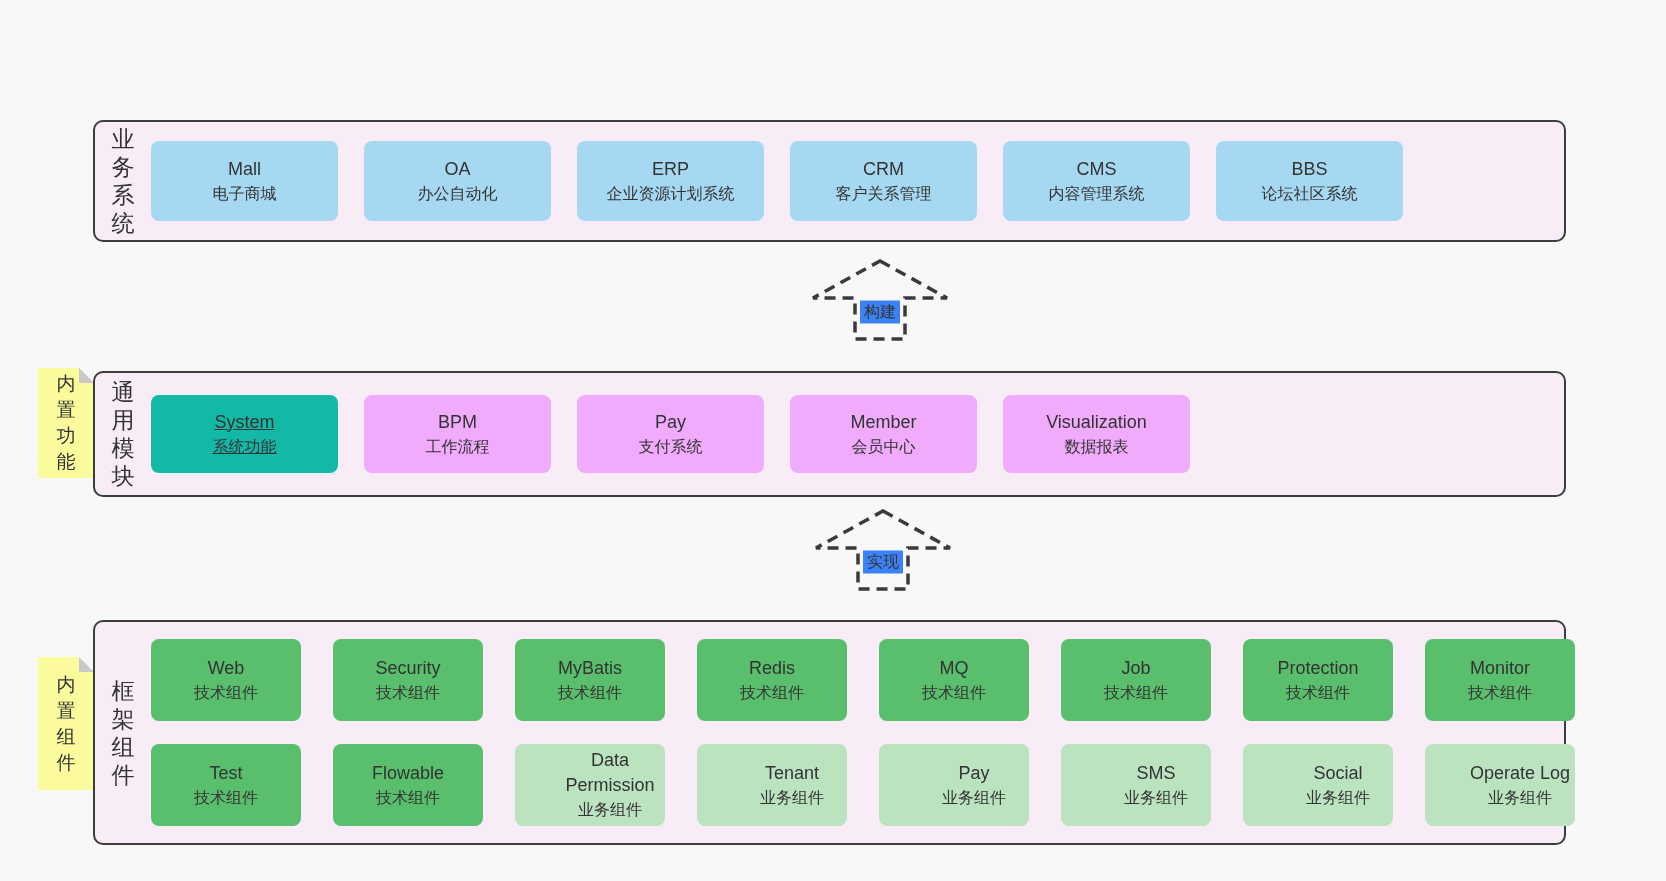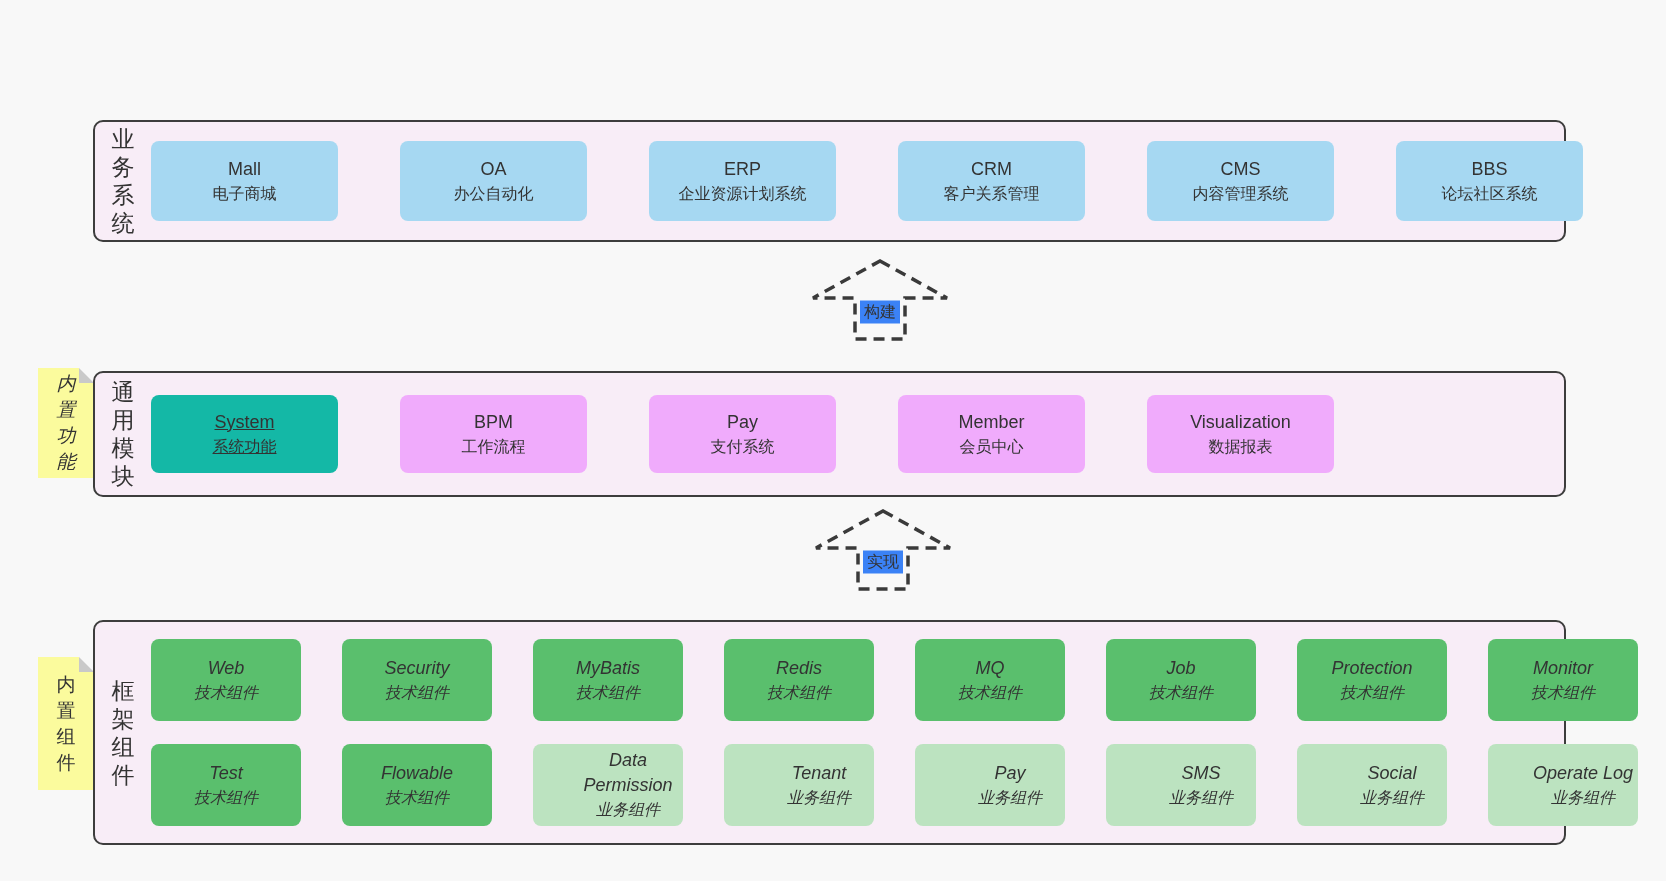--- a/index.html
+++ b/index.html
@@ -16,44 +16,44 @@
   }
   .panel-top{top:120px;height:122px;}
   .panel-mid{top:371px;height:126px;}
   .panel-bot{top:620px;height:225px;}
   .layer-label{
     flex:0 0 56px;display:flex;justify-content:center;
     font-size:23px;line-height:28px;width:28px;
     text-align:center;color:#333;
   }
   .layer-label .vtxt{width:26px;word-break:break-all;}
-  .boxes{flex:1;display:flex;gap:62px;align-items:center;}
+  .boxes{flex:1;display:flex;gap:26px;align-items:center;}
   .boxes-grid{flex:1;display:flex;flex-direction:column;gap:23px;}
-  .boxes-row{display:flex;gap:41px;align-items:center;font-style:italic;}
+  .boxes-row{display:flex;gap:32px;align-items:center;}
   .box{
     border-radius:8px;display:flex;flex-direction:column;
     align-items:center;justify-content:center;text-align:center;
     box-sizing:border-box;
   }
   .box .en{font-size:18px;line-height:25px;}
   .box .zh{font-size:16px;line-height:24px;}
   .box-lg{width:187px;height:80px;}
   .box-md{width:187px;height:78px;}
   .box-sm{width:150px;height:82px;}
   .v-blue{background:#a6d8f2;}
   .v-red{background:#14b8a6;text-decoration:underline;}
   .v-pink{background:#f0abfc;}
   .v-green{background:#5abf6d;}
   .v-lgreen{background:#bce3c0;padding-left:40px;}
   
   .note{
     position:absolute;left:38px;width:56px;background:#fbfb9d;
     display:flex;align-items:center;justify-content:center;z-index:0;
   }
-  .note-mid{top:368px;height:110px;font-style:italic;}
+  .note-mid{top:368px;height:110px;}
   .note-bot{top:657px;height:133px;}
   .note .vtxt{width:22px;word-break:break-all;font-size:19px;line-height:26px;text-align:center;}
   .note-fold{
     position:absolute;top:0;right:0;width:0;height:0;
     border-top:15px solid #f8f8f8;border-left:15px solid #c9c9c9;
   }
   .panel,.arrow{z-index:1;}
   
   .arrow{position:absolute;width:140px;height:84px;}
   .arrow-build{left:810px;top:258px;}

